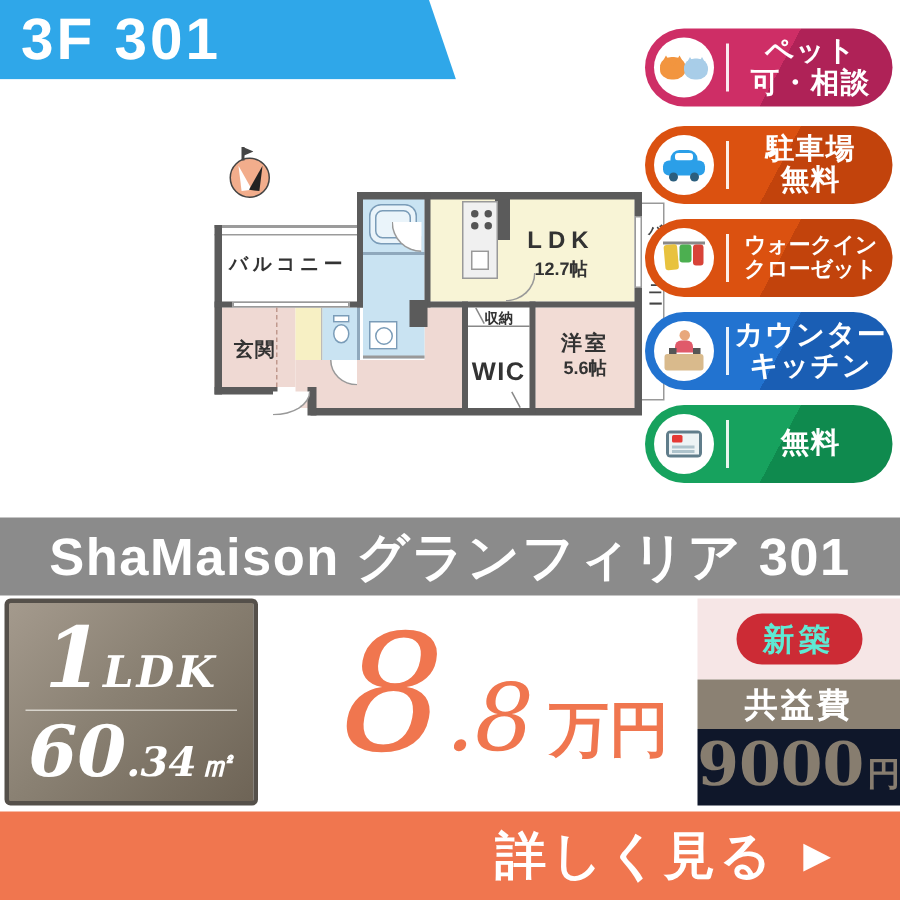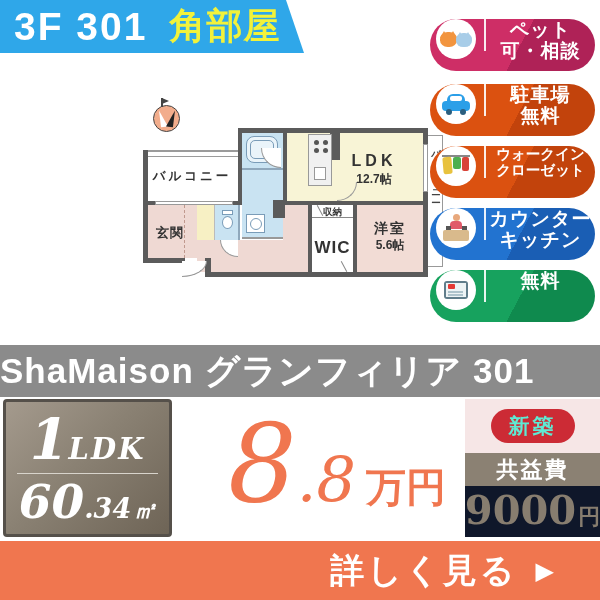--- a/index.html
+++ b/index.html
@@ -84,21 +84,21 @@
              font-size:9.5px;letter-spacing:3px;color:#444;z-index:2;text-align:left;}
 
   .compass{left:13px;top:3px;width:27px;height:27px;background:#F2AD8C;border:1.5px solid #444;border-radius:50%;z-index:5;}
   .nd-d{left:13px;top:4px;width:0;height:0;border-left:7px solid transparent;border-bottom:17px solid #222;transform:rotate(7deg);}
   .nd-w{left:6px;top:4px;width:0;height:0;border-right:7px solid transparent;border-bottom:17px solid #fff;transform:rotate(-7deg);}
   .flagpole{left:21px;top:-4px;width:1.5px;height:9px;background:#444;z-index:6;}
   .flag{left:22px;top:-4px;width:7px;height:6px;background:#444;clip-path:polygon(0 0,100% 50%,0 100%);z-index:6;}
 
   
   .badge{position:absolute;left:430px;width:165px;height:52px;border-radius:26px;z-index:6;
-         display:flex;align-items:flex-start;color:#fff;}
+         display:flex;align-items:center;color:#fff;}
   .b1{top:19px;background:linear-gradient(118deg,#CE2E66 0 54%,#AF2257 54% 100%);}
   .b2{top:84px;background:linear-gradient(118deg,#DB5110 0 54%,#C2430C 54% 100%);}
   .b3{top:146px;background:linear-gradient(118deg,#DB5110 0 54%,#C2430C 54% 100%);}
   .b4{top:208px;background:linear-gradient(118deg,#2273D0 0 54%,#1A5EB4 54% 100%);}
   .b5{top:270px;background:linear-gradient(118deg,#17A25E 0 54%,#0F8A4E 54% 100%);}
   .ic{position:relative;width:40px;height:40px;margin-left:6px;border-radius:50%;background:#fff;flex:none;}
   .ic span{position:absolute;}
   .sep{width:2px;height:32px;background:rgba(255,255,255,.9);margin-left:8px;flex:none;}
   .btxt{flex:1;text-align:center;font-weight:800;font-size:19px;line-height:1.12;letter-spacing:1px;}
   .btxt span{display:block;}
@@ -127,21 +127,21 @@
   .pot2{left:26px;top:18px;width:5px;height:4px;background:#555;}
   .counter{left:7px;top:22px;width:26px;height:11px;background:#D9BA8C;border-radius:2px;}
   .tab{left:8px;top:11px;width:24px;height:18px;background:#607D8B;border-radius:3px;}
   .tab-scr{left:10px;top:13px;width:20px;height:14px;background:#EDF3F5;}
   .tab-play{left:12px;top:14px;width:7px;height:5px;background:#E53935;border-radius:1px;}
   .tab-l1{left:12px;top:21px;width:15px;height:1.5px;background:#AEC3CC;}
   .tab-l2{left:12px;top:24px;width:15px;height:1.5px;background:#AEC3CC;}
 
   
   .titlebar{position:absolute;left:0;top:345px;width:600px;height:52px;background:#8B8B8B;
-            display:flex;align-items:center;}
+            display:flex;align-items:center;justify-content:center;}
   .titlebar span{color:#fff;font-size:35px;font-weight:700;letter-spacing:1px;}
 
   
   .summary{position:absolute;left:3px;top:399px;width:169px;height:138px;box-sizing:border-box;
            background:linear-gradient(135deg,#A49A8D 0%,#8A8173 45%,#6E6456 100%);
            border:3px solid #55504A;border-radius:4px;color:#fff;
            font-family:"DejaVu Serif", serif;font-style:italic;
            display:flex;flex-direction:column;align-items:center;justify-content:center;}
   .srow{display:flex;align-items:baseline;}
   .s-big{font-size:56px;font-weight:700;line-height:1;}
@@ -244,21 +244,20 @@
     <div class="plbl lbl-ldk-s">12.7帖</div>
     <div class="plbl lbl-sto">収納</div>
     <div class="plbl lbl-wic">WIC</div>
     <div class="plbl lbl-bed">洋室</div>
     <div class="plbl lbl-bed-s">5.6帖</div>
     <div class="plbl lbl-bal-r">バルコニー</div>
   </div>
 
   <div class="banner">
     <span class="unit">3F 301</span>
-    <span class="corner">角部屋</span>
   </div>
 
   <div class="badge b1">
     <span class="ic">
         <span class="dog"></span>
         <span class="cat"></span>
       </span>
     <span class="sep"></span>
     <span class="btxt">
       <span>ペット</span>

